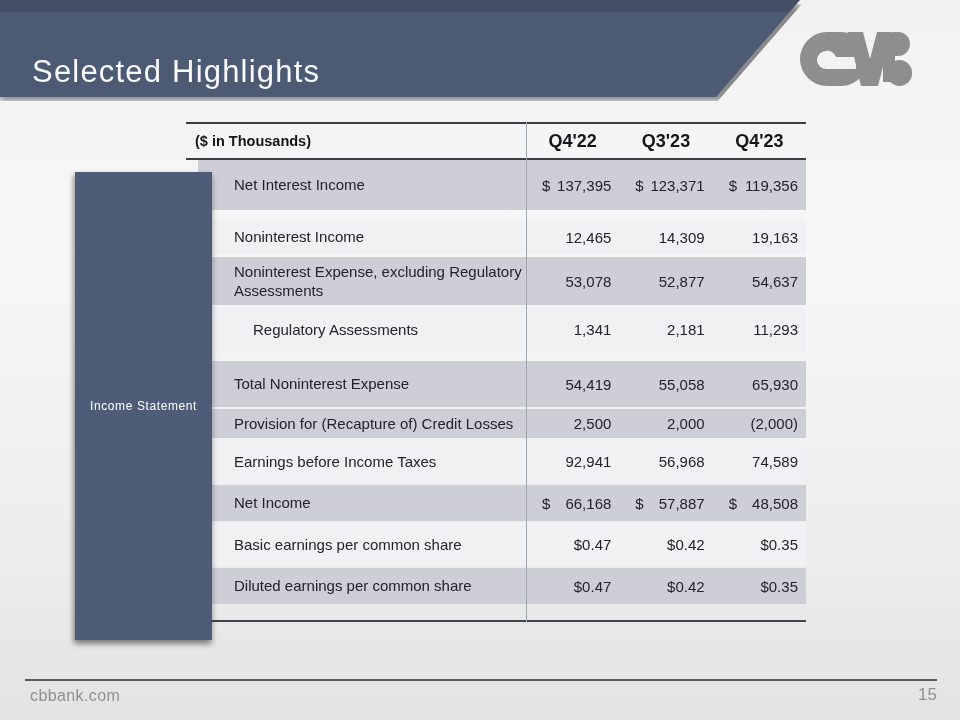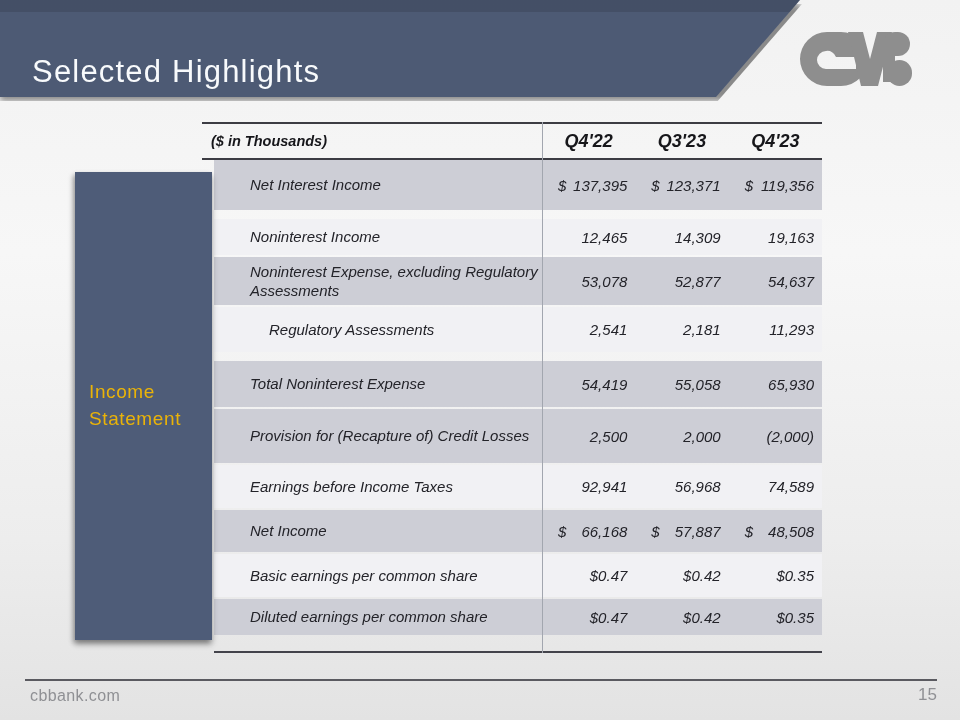--- a/index.html
+++ b/index.html
@@ -24,25 +24,25 @@
     letter-spacing:1.2px;font-weight:400;white-space:nowrap;margin-top:23px;
   }
   .logo{position:absolute;right:48px;top:30px;width:114px;height:58px;}
   
   .sidebar-box{
     position:absolute;left:75px;top:172px;width:137px;height:468px;
     background:#4e5c78;z-index:5;display:flex;align-items:center;justify-content:center;
     box-shadow:-2px 3px 5px rgba(0,0,0,0.25),0 4px 6px rgba(0,0,0,0.30);
   }
   .sidebar-box .lbl{
-    color:#eab308;font-size:19px;line-height:1.4;text-align:left;
+    color:#ffffff;font-size:12px;line-height:1.4;text-align:right;
     letter-spacing:0.6px;padding:0 14px;
   }
   
-  .table-wrap{position:absolute;left:202px;top:122px;width:620px;font-style:italic;}
+  .table-wrap{position:absolute;left:186px;top:122px;width:620px;}
   .col-divider{position:absolute;left:340px;top:0;bottom:0;width:1px;background:#a2a6af;z-index:2;}
   .thead{
     display:flex;align-items:center;height:34px;
     border-top:2px solid #3c3c43;border-bottom:2px solid #3c3c43;
   }
   .thead .unit{width:340px;padding-left:9px;box-sizing:border-box;font-weight:bold;font-size:14.5px;color:#16161a;}
   .thead .tcol{width:93.33px;text-align:center;font-weight:bold;font-size:18px;color:#16161a;}
   .tbody{margin-left:12px;border-bottom:2px solid #43434b;}
   .trow{display:flex;align-items:center;margin-bottom:2px;}
   .trow:last-child{margin-bottom:16px;}
@@ -140,21 +140,21 @@
             </div>
             <div class="tcell">
               <span class="num">54,637</span>
             </div>
           </div>
         </div>
         <div class="trow shade-light" style="height: 45px; margin-bottom: 9px;">
           <div class="tlabel indent">Regulatory Assessments</div>
           <div class="tvals">
             <div class="tcell">
-              <span class="num">2,541</span>
+              <span class="num">1,341</span>
             </div>
             <div class="tcell">
               <span class="num">2,181</span>
             </div>
             <div class="tcell">
               <span class="num">11,293</span>
             </div>
           </div>
         </div>
         <div class="trow shade-dark" style="height: 46px;">
@@ -164,21 +164,21 @@
               <span class="num">54,419</span>
             </div>
             <div class="tcell">
               <span class="num">55,058</span>
             </div>
             <div class="tcell">
               <span class="num">65,930</span>
             </div>
           </div>
         </div>
-        <div class="trow shade-dark" style="height: 54px; justify-content: flex-end;">
+        <div class="trow shade-dark" style="height: 29px;">
           <div class="tlabel">Provision for (Recapture of) Credit Losses</div>
           <div class="tvals">
             <div class="tcell">
               <span class="num">2,500</span>
             </div>
             <div class="tcell">
               <span class="num">2,000</span>
             </div>
             <div class="tcell">
               <span class="num">(2,000)</span>
@@ -192,21 +192,21 @@
               <span class="num">92,941</span>
             </div>
             <div class="tcell">
               <span class="num">56,968</span>
             </div>
             <div class="tcell">
               <span class="num">74,589</span>
             </div>
           </div>
         </div>
-        <div class="trow shade-dark" style="height: 42px;">
+        <div class="trow shade-dark" style="height: 36px;">
           <div class="tlabel">Net Income</div>
           <div class="tvals">
             <div class="tcell">
               <span class="dollar">$</span>
               <span class="num">66,168</span>
             </div>
             <div class="tcell">
               <span class="dollar">$</span>
               <span class="num">57,887</span>
             </div>

